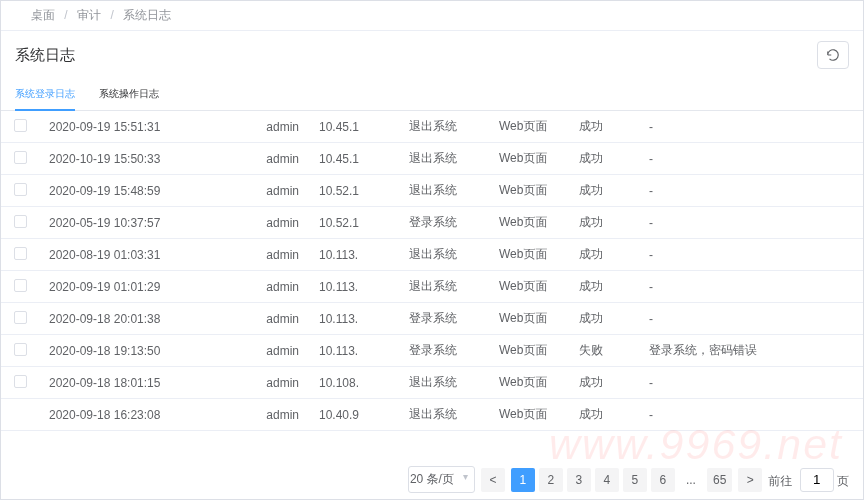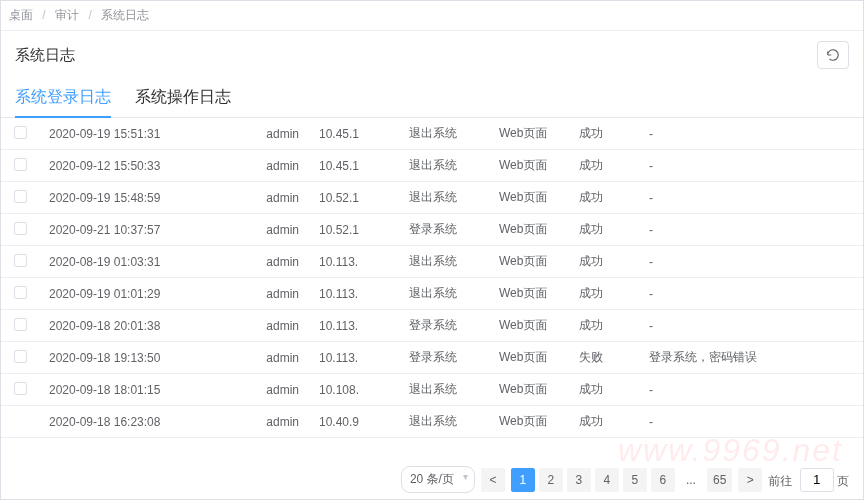--- a/index.html
+++ b/index.html
@@ -1,44 +1,44 @@
 <!DOCTYPE html>
 <html><head>
 <meta charset="utf-8">
 <style>
 * { box-sizing: border-box; margin: 0; padding: 0; }
 body { font-family: -apple-system, "Microsoft YaHei", sans-serif; font-size: 12px; color: #606266; background: #fff; width: 864px; height: 500px; overflow: hidden; border: 1px solid #dcdfe6; position: relative; }
-.breadcrumb { padding: 6px 8px; font-size: 12px; color: #909399; border-bottom: 1px solid #ebeef5; }
+.breadcrumb { padding: 6px 30px; font-size: 12px; color: #909399; border-bottom: 1px solid #ebeef5; }
 .breadcrumb span.sep { margin: 0 6px; color: #c0c4cc; }
 .header-row { display: flex; align-items: center; justify-content: space-between; padding: 10px 14px 6px; }
 .page-title { font-size: 15px; color: #303133; font-weight: 500; }
 .refresh-btn { width: 32px; height: 28px; border: 1px solid #dcdfe6; border-radius: 4px; background: #fff; display: flex; align-items: center; justify-content: center; cursor: pointer; }
 .refresh-btn svg { width: 14px; height: 14px; stroke: #606266; }
 .tabs { display: flex; gap: 24px; padding: 0 14px; border-bottom: 1px solid #e4e7ed; margin-top: 4px; }
-.tab { padding: 8px 0; cursor: pointer; color: #303133; font-size: 16px; }
+.tab { padding: 8px 0; cursor: pointer; color: #303133; font-size: 10px; }
 .tab.active { color: #409eff; border-bottom: 2px solid #409eff; margin-bottom: -1px; }
 .table { width: 100%; border-collapse: collapse; }
 .table tr { border-bottom: 1px solid #ebeef5; }
 .table td { padding: 7px 10px; font-size: 12px; color: #606266; white-space: nowrap; }
 .table td.chk { width: 38px; text-align: center; }
 .checkbox { width: 13px; height: 13px; border: 1px solid #dcdfe6; border-radius: 2px; display: inline-block; background: #fff; }
 .col-time { width: 150px; }
 .col-user { width: 120px; text-align: right; }
 .col-ip { width: 90px; }
 .col-op { width: 90px; }
 .col-terminal { width: 80px; }
 .col-status { width: 70px; }
 .pagination { position: absolute; bottom: 6px; right: 14px; left: 14px; display: flex; justify-content: flex-end; align-items: center; gap: 6px; font-size: 12px; color: #606266; background: #fff; padding-top: 6px; }
-.page-size { border: 1px solid #dcdfe6; border-radius: 9px; padding: 4px 20px 4px 8px; position: relative; cursor: pointer; }
+.page-size { border: 1px solid #dcdfe6; border-radius: 3px; padding: 4px 20px 4px 1px; position: relative; cursor: pointer; }
 .page-size::after { content: "▾"; position: absolute; right: 6px; color: #c0c4cc; font-size: 10px; }
 .pg-btn { min-width: 24px; height: 24px; padding: 0 6px; display: flex; align-items: center; justify-content: center; border-radius: 2px; cursor: pointer; background: #f4f4f5; color: #606266; }
 .pg-btn.active { background: #409eff; color: #fff; }
 .pg-btn.ellipsis { background: transparent; cursor: default; }
 .goto input { width: 34px; height: 24px; border: 1px solid #dcdfe6; border-radius: 3px; text-align: center; margin-left: 4px; }
-.watermark { position: absolute; right: 20px; bottom: 30px; font-size: 32px; color: rgba(255,0,0,0.08); font-style: italic; letter-spacing: 2px; pointer-events: none; }
+.watermark { position: absolute; right: 20px; bottom: 30px; font-size: 43px; color: rgba(255,0,0,0.08); font-style: italic; letter-spacing: 2px; pointer-events: none; }
 </style>
 </head>
 <body>
 
 <div class="breadcrumb">
   <span>桌面</span>
   <span class="sep">/</span>
   <span>审计</span>
   <span class="sep">/</span>
   <span>系统日志</span>
@@ -65,41 +65,41 @@
         <td class="col-time">2020-09-19 15:51:31</td>
         <td class="col-user">admin</td>
         <td class="col-ip">10.45.1</td>
         <td class="col-op">退出系统</td>
         <td class="col-terminal">Web页面</td>
         <td class="col-status">成功</td>
         <td>-</td>
       </tr>
       <tr>
         <td class="chk"><span class="checkbox"></span></td>
-        <td class="col-time">2020-09-12 15:50:33</td>
+        <td class="col-time">2020-10-19 15:50:33</td>
         <td class="col-user">admin</td>
         <td class="col-ip">10.45.1</td>
         <td class="col-op">退出系统</td>
         <td class="col-terminal">Web页面</td>
         <td class="col-status">成功</td>
         <td>-</td>
       </tr>
       <tr>
         <td class="chk"><span class="checkbox"></span></td>
         <td class="col-time">2020-09-19 15:48:59</td>
         <td class="col-user">admin</td>
         <td class="col-ip">10.52.1</td>
         <td class="col-op">退出系统</td>
         <td class="col-terminal">Web页面</td>
         <td class="col-status">成功</td>
         <td>-</td>
       </tr>
       <tr>
         <td class="chk"><span class="checkbox"></span></td>
-        <td class="col-time">2020-09-21 10:37:57</td>
+        <td class="col-time">2020-05-19 10:37:57</td>
         <td class="col-user">admin</td>
         <td class="col-ip">10.52.1</td>
         <td class="col-op">登录系统</td>
         <td class="col-terminal">Web页面</td>
         <td class="col-status">成功</td>
         <td>-</td>
       </tr>
       <tr>
         <td class="chk"><span class="checkbox"></span></td>
         <td class="col-time">2020-08-19 01:03:31</td>

